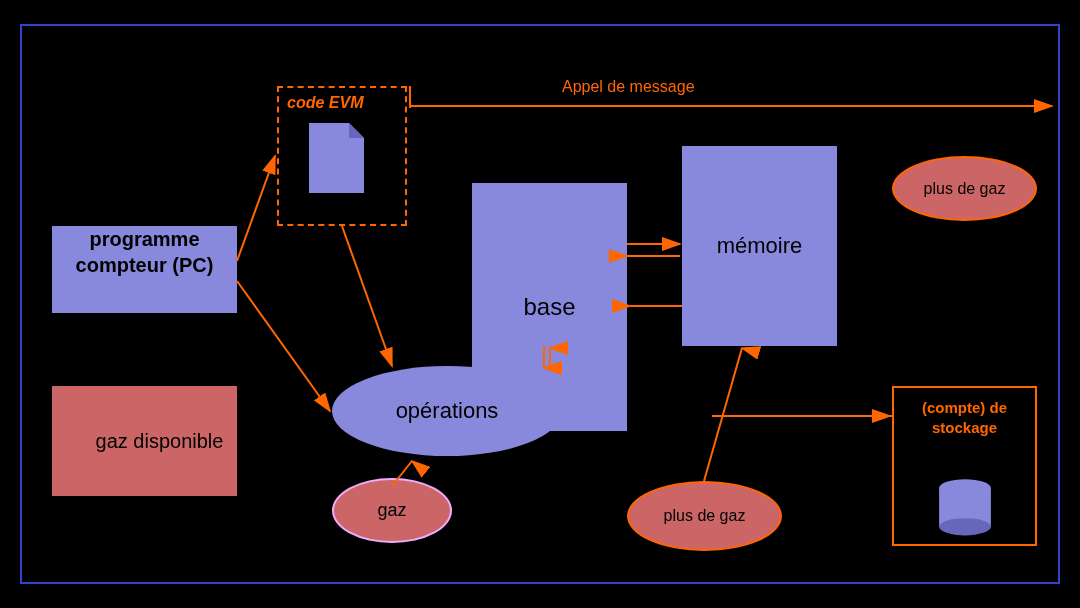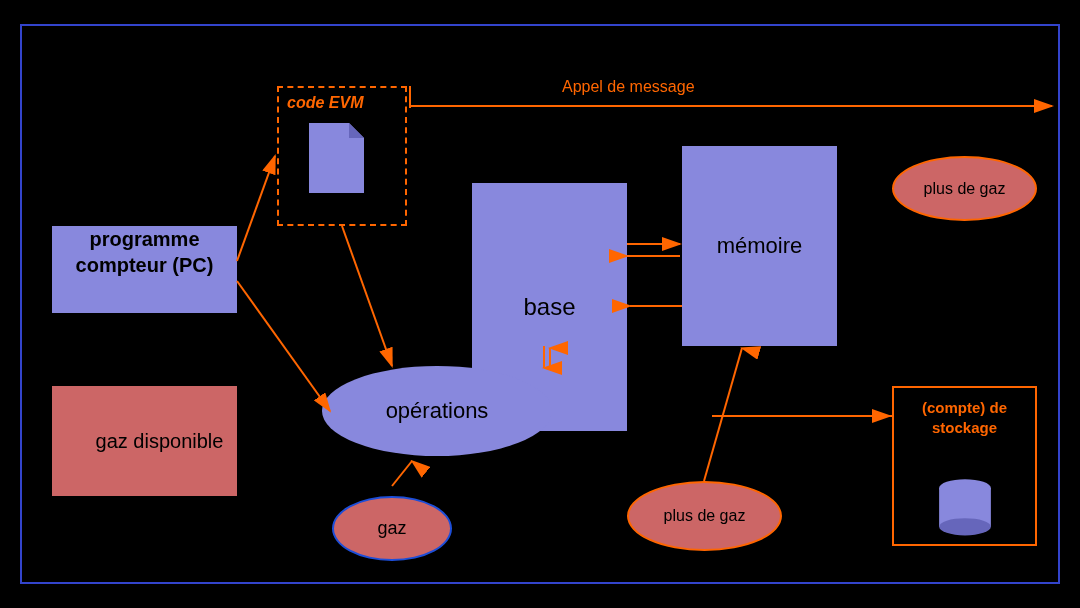--- a/index.html
+++ b/index.html
@@ -119,45 +119,45 @@
     }
     .box-memoire-label {
       color: #000;
       font-size: 22px;
       text-align: center;
     }
 
     
     .ellipse-operations {
       position: absolute;
-      left: 300px;
+      left: 310px;
       top: 340px;
       width: 230px;
       height: 90px;
       background: #8888dd;
       border-radius: 50%;
       display: flex;
       align-items: center;
       justify-content: center;
     }
     .ellipse-operations-label {
       color: #000;
       font-size: 22px;
       text-align: center;
     }
 
     
     .ellipse-gaz {
       position: absolute;
       left: 310px;
-      top: 470px;
+      top: 452px;
       width: 120px;
       height: 65px;
       background: #cc6666;
-      border: 2px solid #1d4ed8;
+      border: 2px solid #f0abfc;
       border-radius: 50%;
       display: flex;
       align-items: center;
       justify-content: center;
     }
     .ellipse-gaz-label {
       color: #000;
       font-size: 18px;
     }
 

